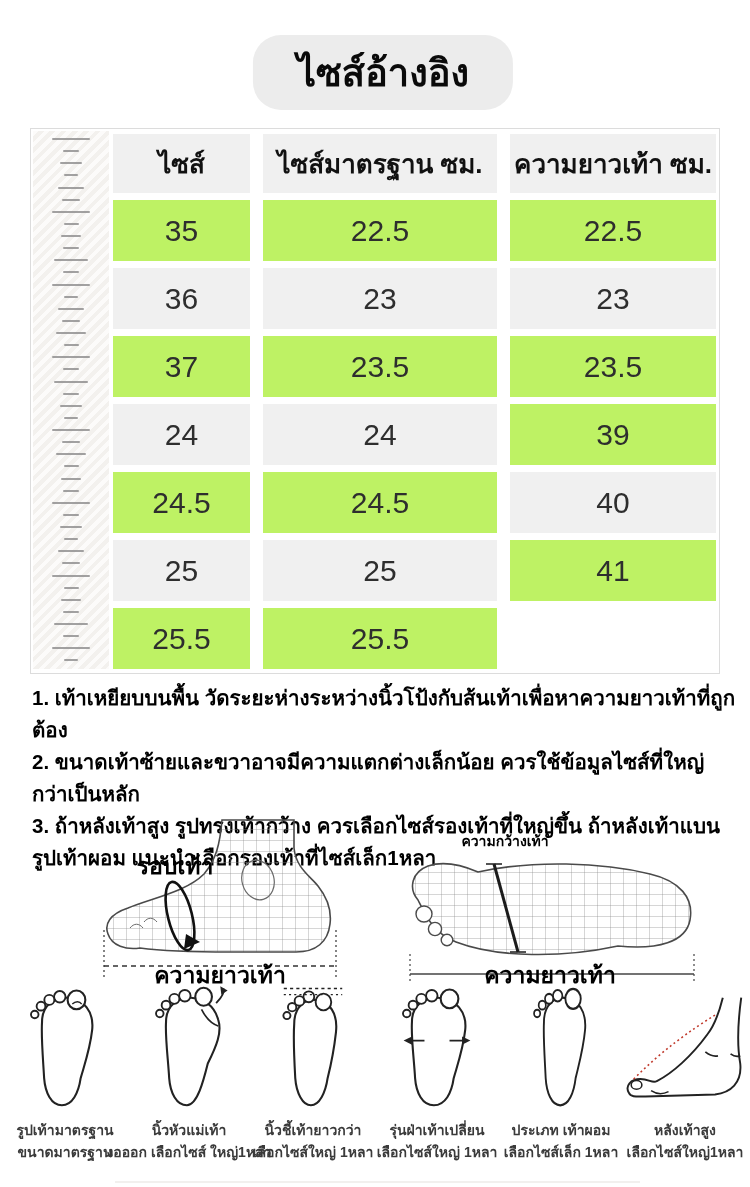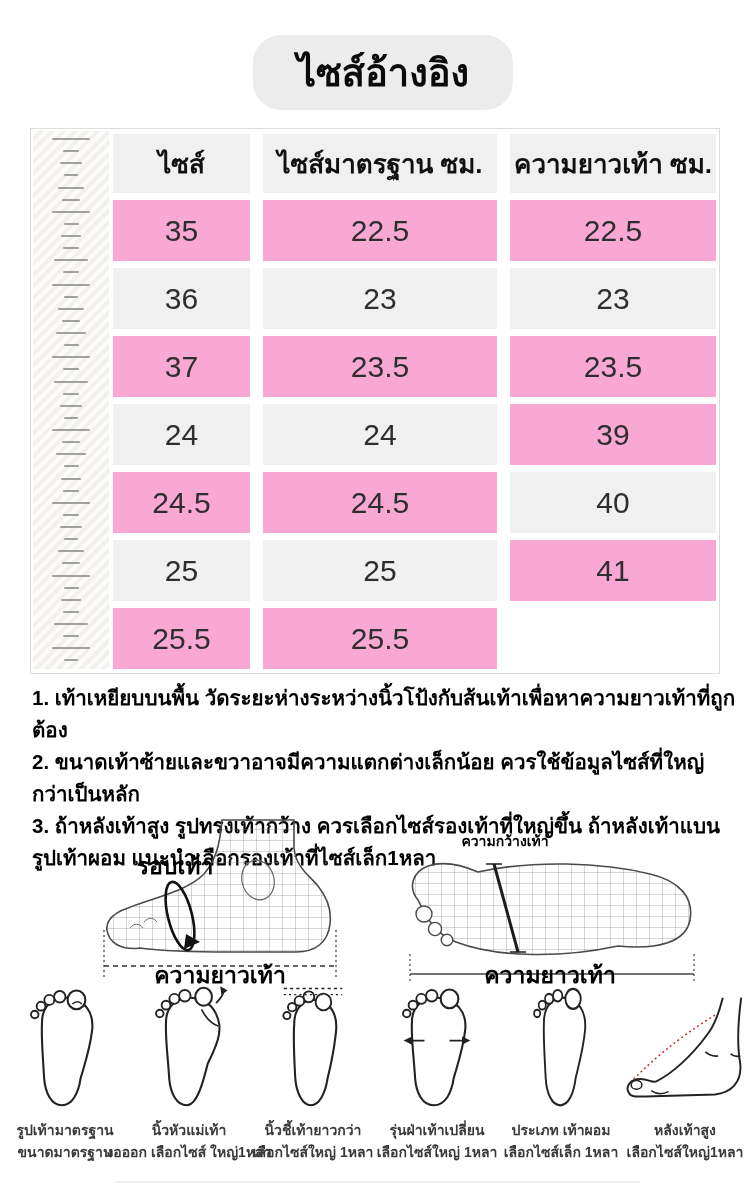--- a/index.html
+++ b/index.html
@@ -16,21 +16,21 @@
              border:1px solid #dcdcdc;background:#fff;box-sizing:border-box;text-align:center;}
   .ruler{position:absolute;left:2px;top:2px;width:76px;height:538px;
          background:repeating-linear-gradient(135deg,#fcfbfa 0 4px,#f3f1ee 4px 8px);
          display:flex;flex-direction:column;justify-content:space-between;
          align-items:center;padding:7px 0;box-sizing:border-box;}
   .tick{height:2px;background:#8b8b8b;border-radius:1px;opacity:.8;}
   .size-grid{position:absolute;left:82px;top:5px;display:grid;
              grid-template-columns:137px 234px 206px;grid-template-rows:59px;
              grid-auto-rows:61px;column-gap:13px;row-gap:7px;}
   .cell{display:flex;align-items:center;justify-content:center;
-        font-size:30px;color:#2e2e2e;background:#f9a8d4;}
+        font-size:30px;color:#2e2e2e;background:#bef264;}
   .cell.gray{background:#f0f0f0;}
   .cell.head{background:#f0f0f0;font-weight:700;font-size:26px;color:#111;}
 
   
   .notes{position:absolute;left:32px;top:682px;width:705px;}
   .note-line{font-size:20.5px;line-height:32px;font-weight:600;color:#000;margin:0;}
 
   
   .diag-label{position:absolute;font-size:23px;font-weight:700;color:#000;text-align:center;}
   svg{display:block;}

